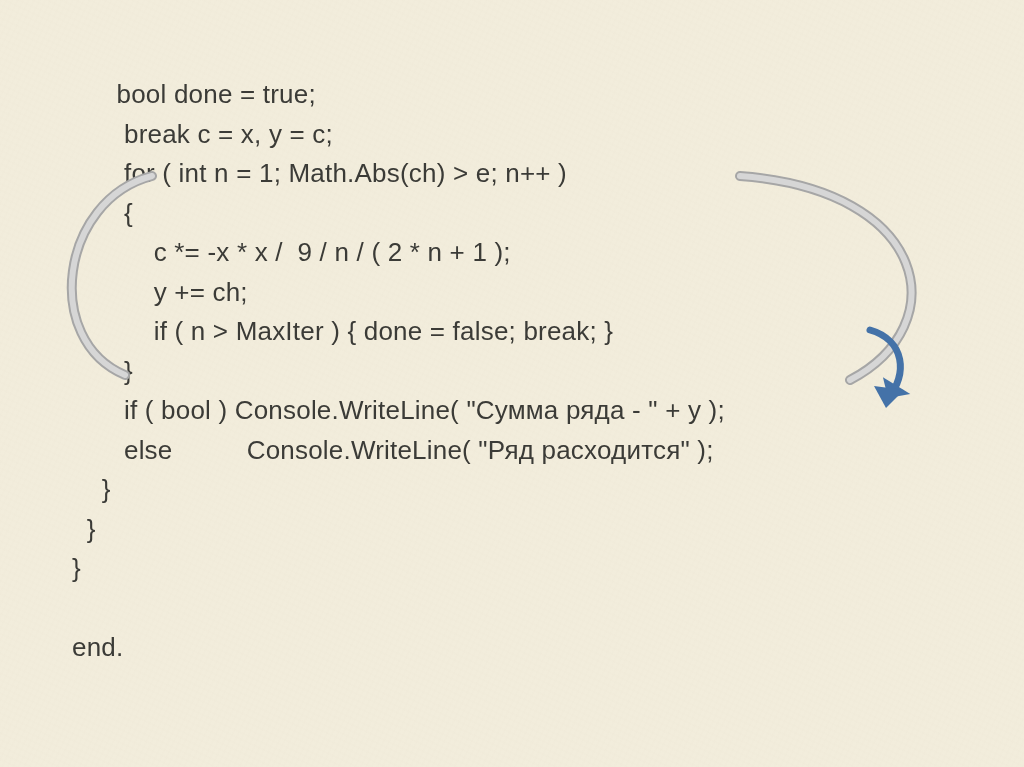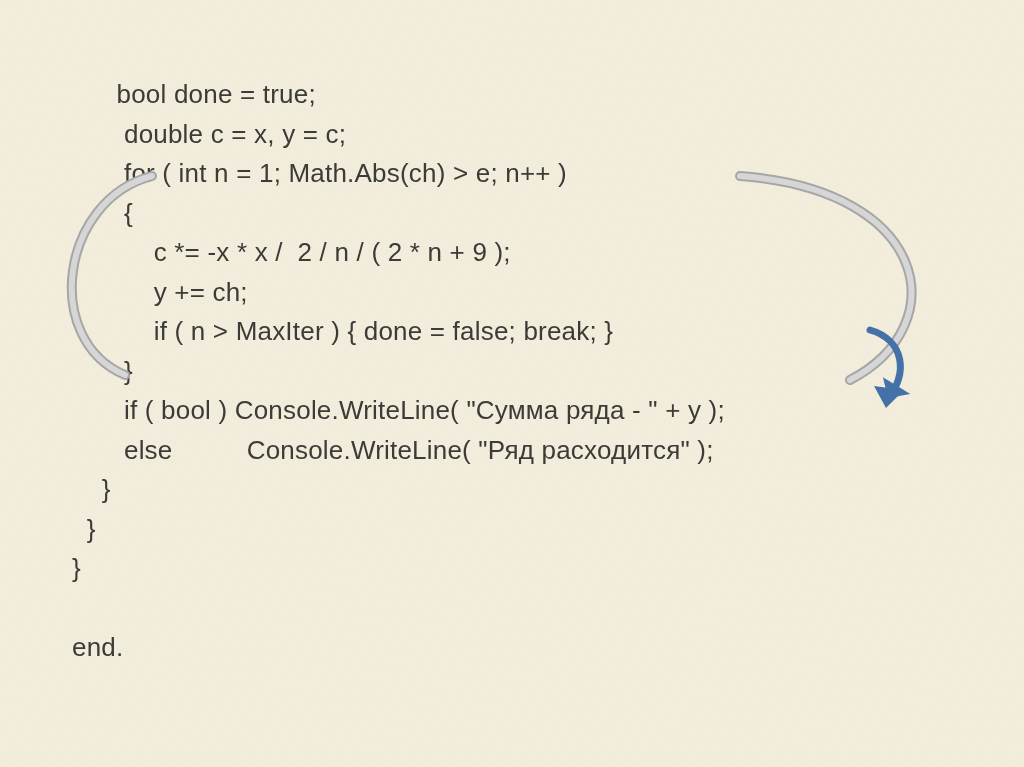--- a/index.html
+++ b/index.html
@@ -29,24 +29,24 @@
     position:absolute;
     left:0;top:0;
     width:1024px;height:767px;
     pointer-events:none;
   }
 </style>
 </head>
 <body>
 
 <pre class="code"><span>      bool done = true;</span>
-<span>       double c = x, y = c;</span>
+<span>       break c = x, y = c;</span>
 <span>       for ( int n = 1; Math.Abs(ch) &gt; e; n++ )</span>
 <span>       {</span>
-<span>           c *= -x * x /  2 / n / ( 2 * n + 9 );</span>
+<span>           c *= -x * x /  9 / n / ( 2 * n + 1 );</span>
 <span>           y += ch;</span>
 <span>           if ( n &gt; MaxIter ) { done = false; break; }</span>
 <span>       }</span>
 <span>       if ( bool ) Console.WriteLine( "Сумма ряда - " + y );</span>
 <span>       else          Console.WriteLine( "Ряд расходится" );</span>
 <span>    }</span>
 <span>  }</span>
 <span>}</span>
 <span></span>
 <span>end.</span></pre>

